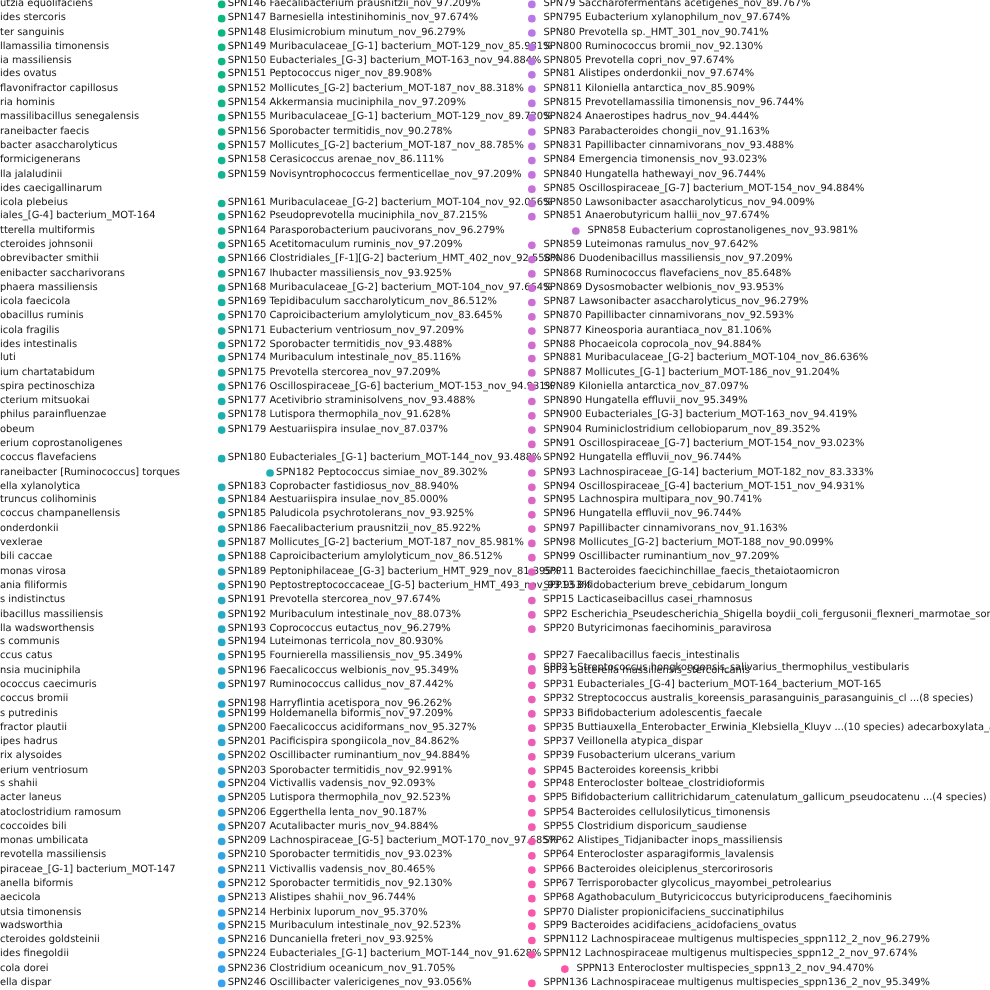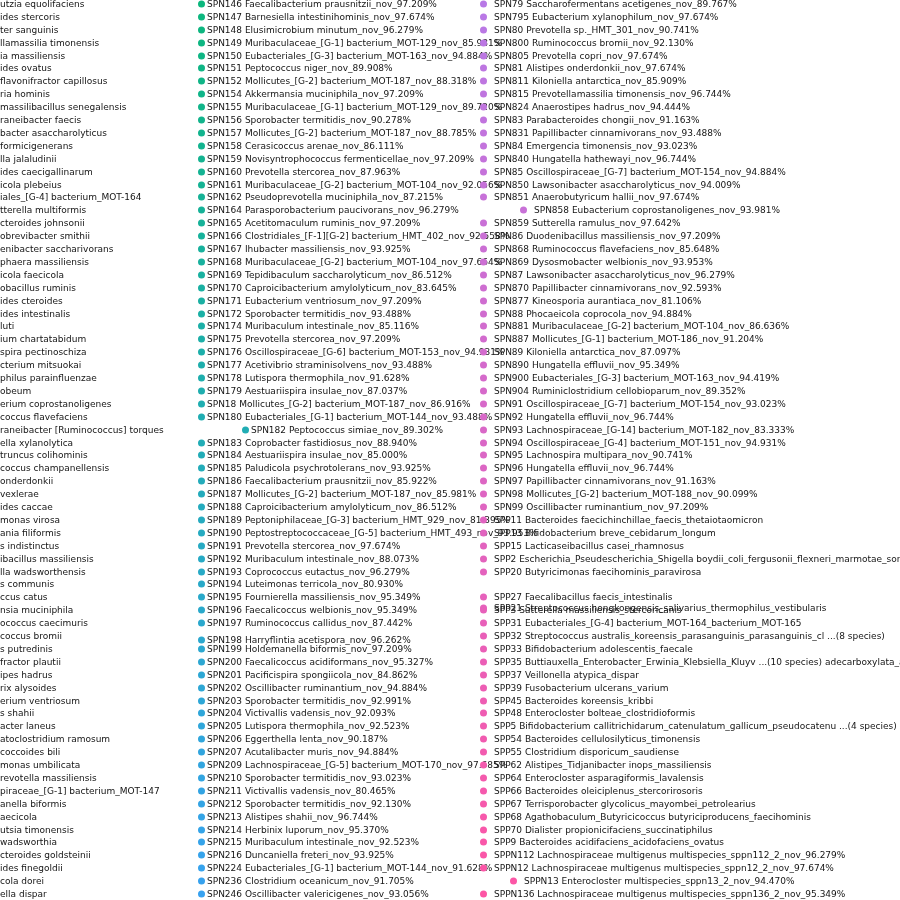--- a/index.html
+++ b/index.html
@@ -107,21 +107,21 @@
     <div class="legend-row col-left" style="top: 255.55px;">
       <span class="legend-label">phaera massiliensis</span>
     </div>
     <div class="legend-row col-left" style="top: 281.35px;">
       <span class="legend-label">obacillus ruminis</span>
     </div>
     <div class="legend-row col-left" style="top: 268.45px;">
       <span class="legend-label">icola faecicola</span>
     </div>
     <div class="legend-row col-left" style="top: 294.25px;">
-      <span class="legend-label">ides cteroides</span>
+      <span class="legend-label">icola fragilis</span>
     </div>
     <div class="legend-row col-left" style="top: 307.15px;">
       <span class="legend-label">ides intestinalis</span>
     </div>
     <div class="legend-row col-left" style="top: 320.05px;">
       <span class="legend-label">luti</span>
     </div>
     <div class="legend-row col-left" style="top: 332.95px;">
       <span class="legend-label">ium chartatabidum</span>
     </div>
@@ -155,21 +155,21 @@
     <div class="legend-row col-left" style="top: 461.95px;">
       <span class="legend-label">coccus champanellensis</span>
     </div>
     <div class="legend-row col-left" style="top: 474.85px;">
       <span class="legend-label">onderdonkii</span>
     </div>
     <div class="legend-row col-left" style="top: 487.75px;">
       <span class="legend-label">vexlerae</span>
     </div>
     <div class="legend-row col-left" style="top: 500.65px;">
-      <span class="legend-label">ides caccae</span>
+      <span class="legend-label">bili caccae</span>
     </div>
     <div class="legend-row col-left" style="top: 513.55px;">
       <span class="legend-label">monas virosa</span>
     </div>
     <div class="legend-row col-left" style="top: 526.45px;">
       <span class="legend-label">ania filiformis</span>
     </div>
     <div class="legend-row col-left" style="top: 539.35px;">
       <span class="legend-label">s indistinctus</span>
     </div>
@@ -299,24 +299,20 @@
       <span class="legend-label">SPN157 Mollicutes_[G-2] bacterium_MOT-187_nov_88.785%</span>
     </div>
     <div class="legend-row col-middle" style="top: 139.45px;">
       <span class="legend-marker" style="background: rgb(19, 180, 143);"></span>
       <span class="legend-label">SPN158 Cerasicoccus arenae_nov_86.111%</span>
     </div>
     <div class="legend-row col-middle" style="top: 152.35px;">
       <span class="legend-marker" style="background: rgb(20, 179, 145);"></span>
       <span class="legend-label">SPN159 Novisyntrophococcus fermenticellae_nov_97.209%</span>
     </div>
-    <div class="legend-row col-middle" style="top: 165.25px;">
-      <span class="legend-marker" style="background: rgb(20, 179, 147);"></span>
-      <span class="legend-label">SPN160 Prevotella stercorea_nov_87.963%</span>
-    </div>
     <div class="legend-row col-middle" style="top: 178.15px;">
       <span class="legend-marker" style="background: rgb(21, 179, 148);"></span>
       <span class="legend-label">SPN161 Muribaculaceae_[G-2] bacterium_MOT-104_nov_92.056%</span>
     </div>
     <div class="legend-row col-middle" style="top: 191.05px;">
       <span class="legend-marker" style="background: rgb(22, 178, 150);"></span>
       <span class="legend-label">SPN162 Pseudoprevotella muciniphila_nov_87.215%</span>
     </div>
     <div class="legend-row col-middle" style="top: 203.95px;">
       <span class="legend-marker" style="background: rgb(22, 178, 152);"></span>
@@ -371,24 +367,20 @@
       <span class="legend-label">SPN177 Acetivibrio straminisolvens_nov_93.488%</span>
     </div>
     <div class="legend-row col-middle" style="top: 371.65px;">
       <span class="legend-marker" style="background: rgb(30, 174, 173);"></span>
       <span class="legend-label">SPN178 Lutispora thermophila_nov_91.628%</span>
     </div>
     <div class="legend-row col-middle" style="top: 384.55px;">
       <span class="legend-marker" style="background: rgb(31, 174, 175);"></span>
       <span class="legend-label">SPN179 Aestuariispira insulae_nov_87.037%</span>
     </div>
-    <div class="legend-row col-middle" style="top: 397.45px;">
-      <span class="legend-marker" style="background: rgb(32, 174, 177);"></span>
-      <span class="legend-label">SPN18 Mollicutes_[G-2] bacterium_MOT-187_nov_86.916%</span>
-    </div>
     <div class="legend-row col-middle" style="top: 410.35px;">
       <span class="legend-marker" style="background: rgb(32, 173, 178);"></span>
       <span class="legend-label">SPN180 Eubacteriales_[G-1] bacterium_MOT-144_nov_93.488%</span>
     </div>
     <div class="legend-row col-middle" style="top: 423.25px; margin-left: 44px;">
       <span class="legend-marker" style="background: rgb(33, 173, 180);"></span>
       <span class="legend-label">SPN182 Peptococcus simiae_nov_89.302%</span>
     </div>
     <div class="legend-row col-middle" style="top: 436.15px;">
       <span class="legend-marker" style="background: rgb(34, 173, 182);"></span>
@@ -597,21 +589,21 @@
     <div class="legend-row col-right" style="top: 191.05px;">
       <span class="legend-marker" style="background: rgb(199, 113, 216);"></span>
       <span class="legend-label">SPN851 Anaerobutyricum hallii_nov_97.674%</span>
     </div>
     <div class="legend-row col-right" style="top: 203.95px; margin-left: 40px;">
       <span class="legend-marker" style="background: rgb(200, 113, 215);"></span>
       <span class="legend-label">SPN858 Eubacterium coprostanoligenes_nov_93.981%</span>
     </div>
     <div class="legend-row col-right" style="top: 216.85px;">
       <span class="legend-marker" style="background: rgb(201, 112, 214);"></span>
-      <span class="legend-label">SPN859 Sutterella ramulus_nov_97.642%</span>
+      <span class="legend-label">SPN859 Luteimonas ramulus_nov_97.642%</span>
     </div>
     <div class="legend-row col-right" style="top: 229.75px;">
       <span class="legend-marker" style="background: rgb(202, 112, 213);"></span>
       <span class="legend-label">SPN86 Duodenibacillus massiliensis_nov_97.209%</span>
     </div>
     <div class="legend-row col-right" style="top: 242.65px;">
       <span class="legend-marker" style="background: rgb(203, 111, 212);"></span>
       <span class="legend-label">SPN868 Ruminococcus flavefaciens_nov_85.648%</span>
     </div>
     <div class="legend-row col-right" style="top: 255.55px;">

